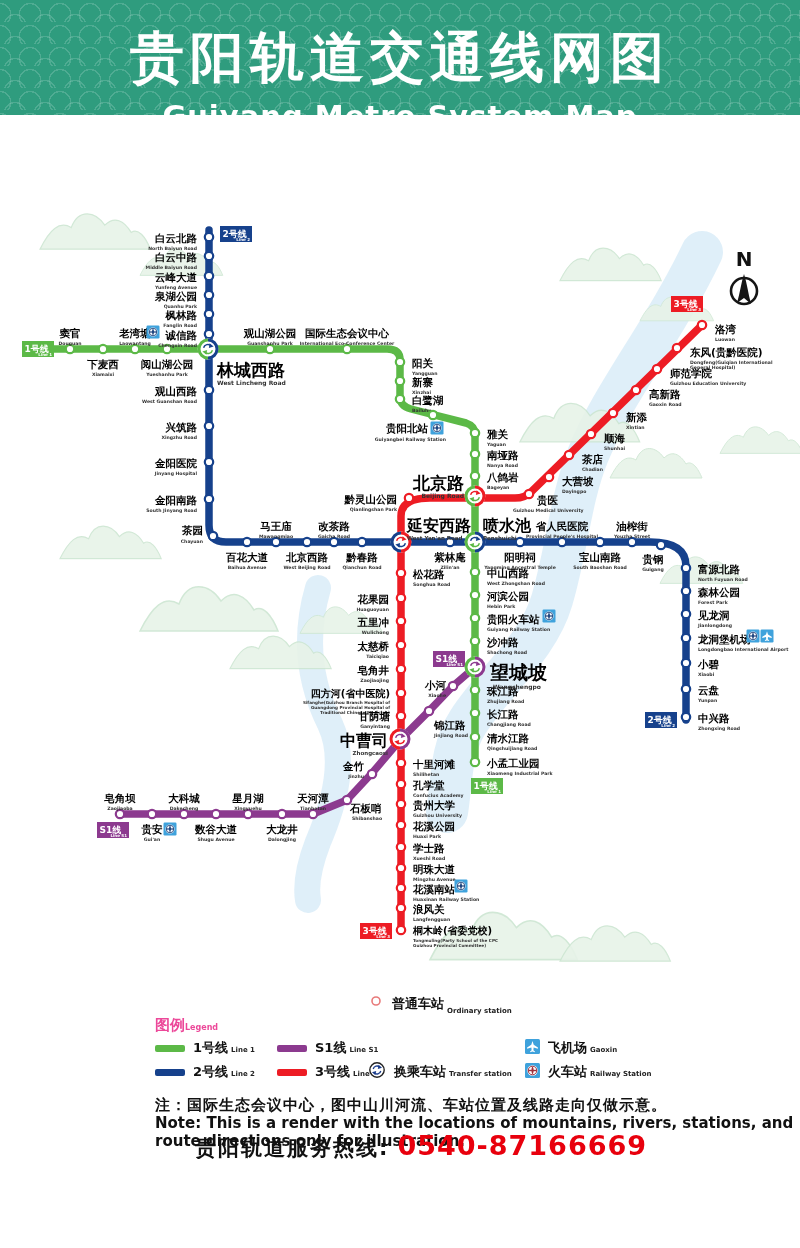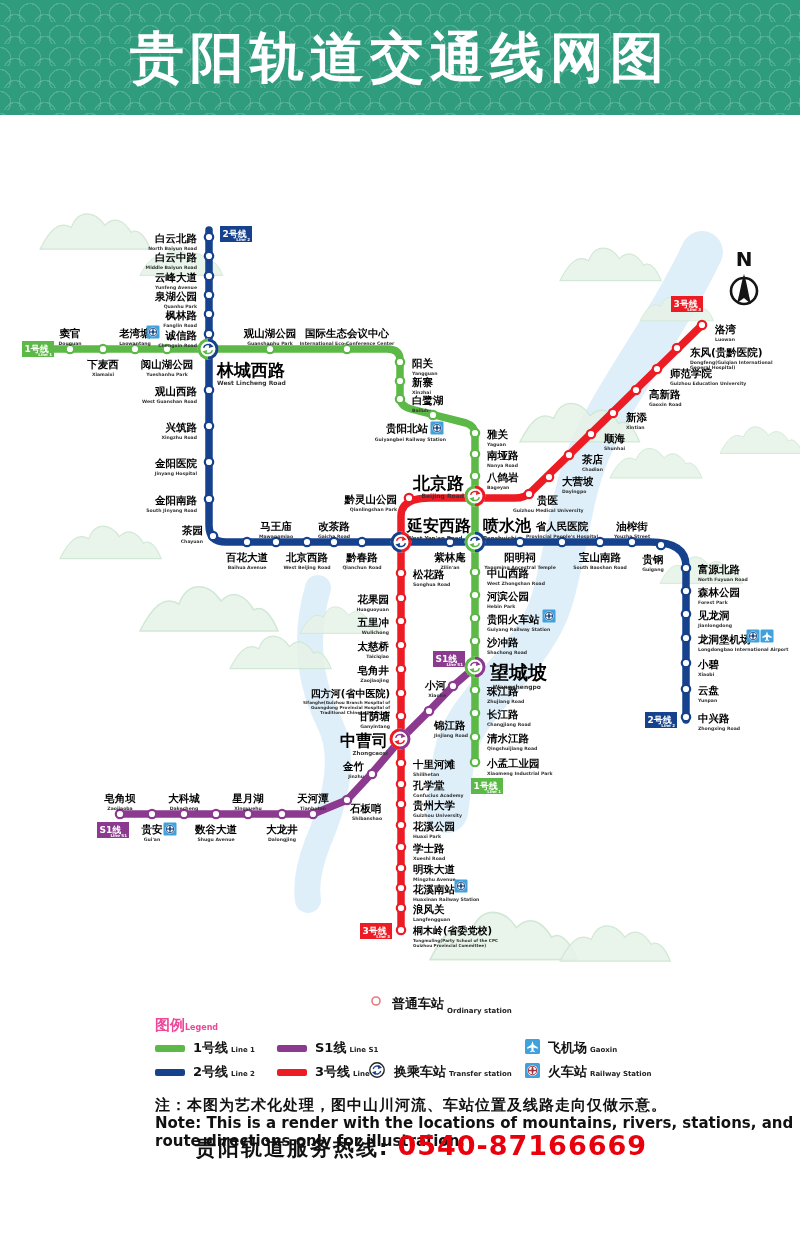--- a/index.html
+++ b/index.html
@@ -26,20 +26,21 @@
   .note-en{font-size:15px;font-weight:700;color:#111;}
   .hotline{display:flex;align-items:baseline;margin-left:40px;}
   .hot-label{font-size:21px;font-weight:800;color:#111;letter-spacing:2px;}
   .hot-num{font-size:27px;font-weight:800;color:#e8000d;margin-left:8px;letter-spacing:1px;}
 </style>
 </head>
 <body>
 
 <div class="header">
   <div class="header-title">贵阳轨道交通线网图</div>
+  <div class="header-sub">Guiyang Metro System Map</div>
 </div>
 
 <svg id="map" width="800" height="1248" viewBox="0 0 800 1248" xmlns="http://www.w3.org/2000/svg">
     <path d="M702,252 C665,330 612,395 588,455 C570,500 568,545 552,600 C538,648 495,680 468,722 C450,750 452,782 447,812" fill="none" stroke="#d9ecf8" stroke-width="42" stroke-linecap="round" opacity="0.85"></path>
     <path d="M318,588 C304,636 308,680 330,724 C346,758 336,800 318,842 C308,868 306,888 308,900" fill="none" stroke="#d9ecf8" stroke-width="26" stroke-linecap="round" opacity="0.85"></path>
     <path d="M0,26 C8,10 16,2 26,8 C32,-8 46,-6 54,6 C62,-2 70,2 76,12 C82,8 88,16 92,26 Z" transform="translate(40,218) scale(1.2)" fill="#e7f3e8" stroke="#cde6d2" stroke-width="1" opacity="0.9"></path>
     <path d="M0,26 C8,10 16,2 26,8 C32,-8 46,-6 54,6 C62,-2 70,2 76,12 C82,8 88,16 92,26 Z" transform="translate(140,252) scale(0.9)" fill="#e7f3e8" stroke="#cde6d2" stroke-width="1" opacity="0.9"></path>
     <path d="M0,26 C8,10 16,2 26,8 C32,-8 46,-6 54,6 C62,-2 70,2 76,12 C82,8 88,16 92,26 Z" transform="translate(560,252) scale(1.1)" fill="#e7f3e8" stroke="#cde6d2" stroke-width="1" opacity="0.9"></path>
     <path d="M0,26 C8,10 16,2 26,8 C32,-8 46,-6 54,6 C62,-2 70,2 76,12 C82,8 88,16 92,26 Z" transform="translate(640,300) scale(0.8)" fill="#e7f3e8" stroke="#cde6d2" stroke-width="1" opacity="0.9"></path>
     <path d="M0,26 C8,10 16,2 26,8 C32,-8 46,-6 54,6 C62,-2 70,2 76,12 C82,8 88,16 92,26 Z" transform="translate(520,408) scale(1.3)" fill="#e7f3e8" stroke="#cde6d2" stroke-width="1" opacity="0.9"></path>
@@ -718,18 +719,18 @@
       <circle cx="0" cy="0" r="5.2" fill="#fff"></circle>
       <circle cx="0" cy="0" r="4.3" fill="none" stroke="#a0303c" stroke-width="1"></circle>
       <path d="M0,-4.3 C1.5,-2 1.5,1 0,4.3 C-1.5,1 -1.5,-2 0,-4.3 Z" fill="#a0303c"></path>
       <rect x="-4.3" y="-0.7" width="8.6" height="1.4" fill="#a0303c"></rect>
     </svg>
   </span>
   <span class="leg-zh">火车站</span>
   <span class="leg-en">Railway Station</span>
 </div>
 
-<div class="abs note-zh" style="left:155px;top:1096px;">注：本图为艺术化处理，图中山川河流、车站位置及线路走向仅做示意。</div>
+<div class="abs note-zh" style="left:155px;top:1096px;">注：国际生态会议中心，图中山川河流、车站位置及线路走向仅做示意。</div>
 <div class="abs note-en" style="left:155px;top:1114px;">Note: This is a render with  the locations of mountains, rivers, stations, and route directions only for illustration.</div>
 <div class="abs hotline" style="left:155px;top:1130px;">
   <span class="hot-label">贵阳轨道服务热线:</span>
   <span class="hot-num">0540-87166669</span>
 </div>
 
 </body></html>

